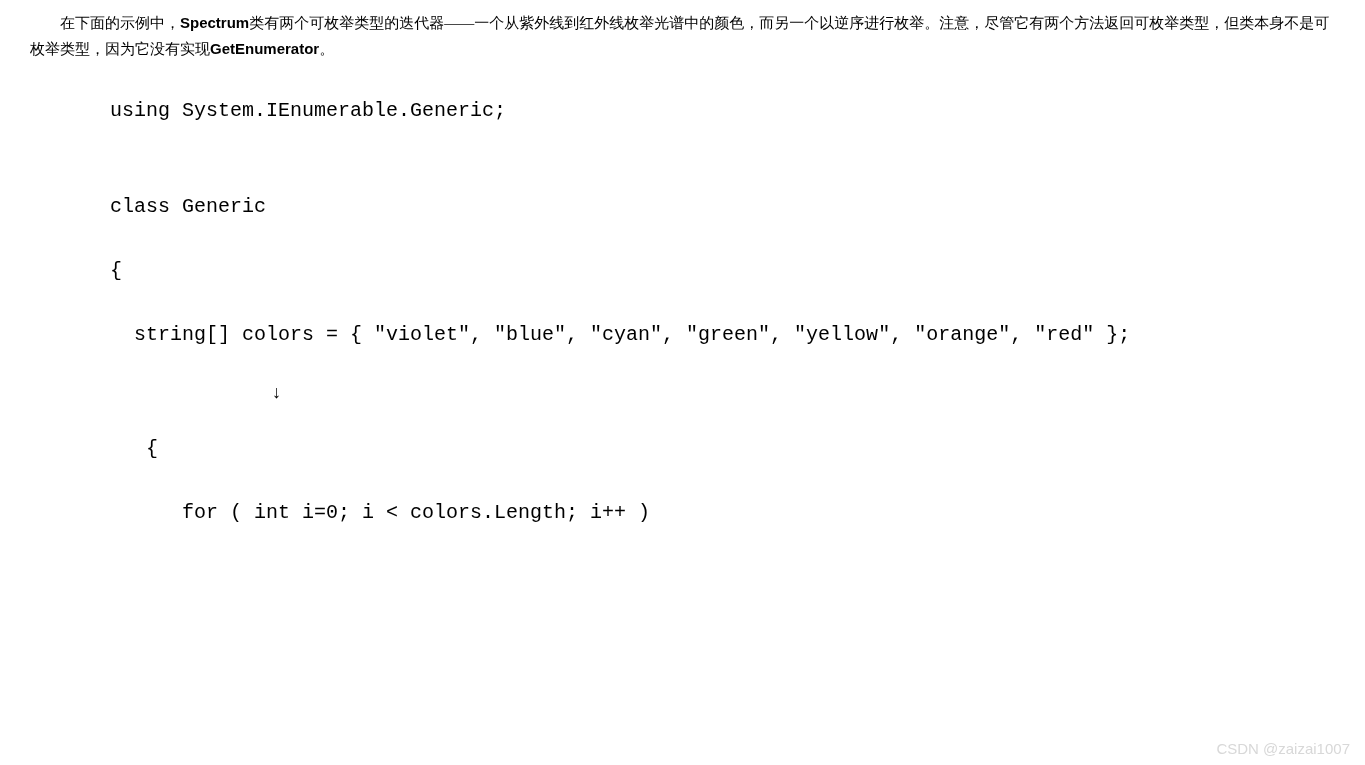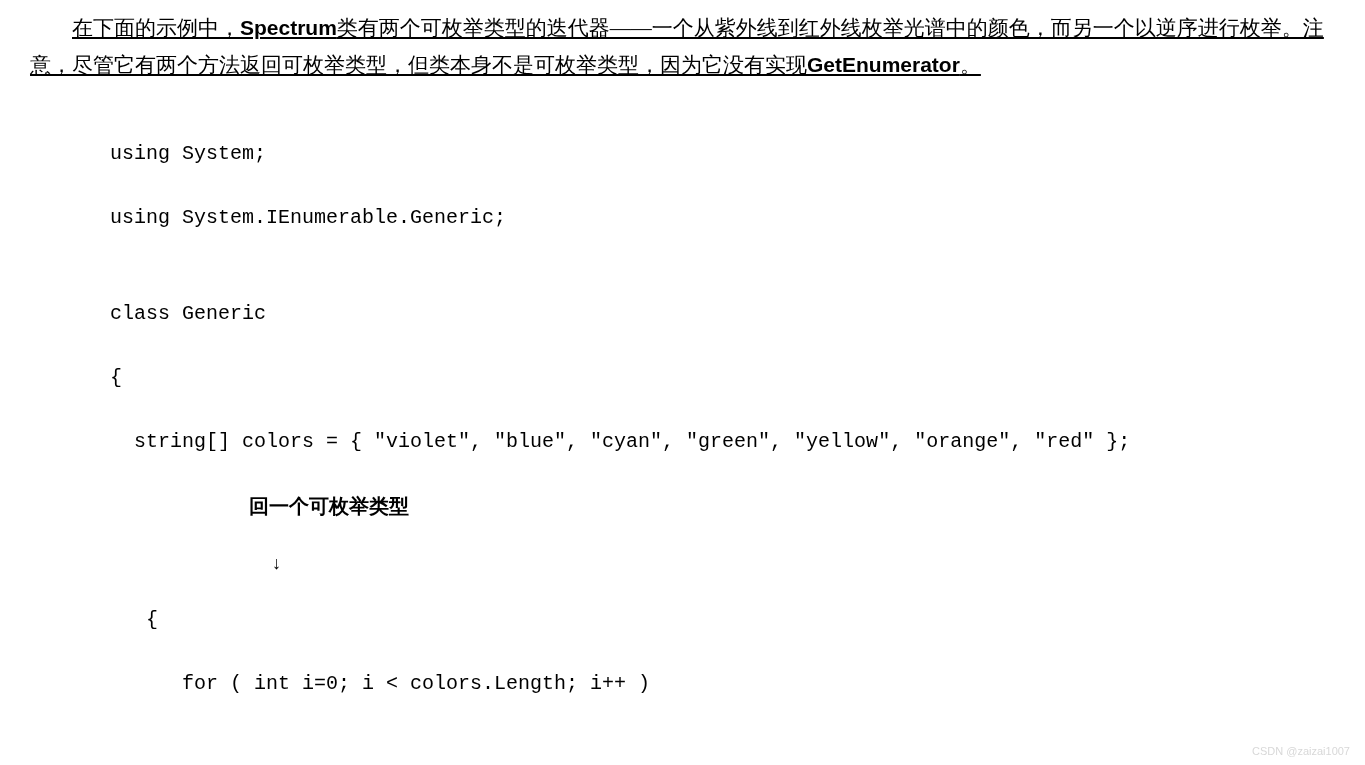--- a/index.html
+++ b/index.html
@@ -9,27 +9,25 @@
     }
     body {
       background: #ffffff;
       font-family: "SimSun", "宋体", serif;
       width: 1365px;
       height: 765px;
       position: relative;
       padding: 10px 30px;
     }
     .intro-paragraph {
-      font-size: 21px;
+      font-size: 15px;
       line-height: 1.75;
       color: #000;
       text-indent: 2em;
-      margin-bottom: 22px;
       font-family: "SimSun", "宋体", serif;
-      text-decoration: underline;
     }
     .intro-paragraph .latin {
       font-family: "Arial", sans-serif;
       font-weight: bold;
     }
     .code-block {
       font-family: "Consolas", "Courier New", monospace;
       font-size: 20px;
       line-height: 1.6;
       color: #000;
@@ -48,41 +46,39 @@
       font-size: 18px;
       line-height: 1;
       padding-left: 2px;
     }
     .watermark {
       position: absolute;
       bottom: 8px;
       right: 15px;
       color: #d8d8d8;
       font-family: Arial, sans-serif;
-      font-size: 11px;
+      font-size: 15px;
     }
     .code-line {
       display: block;
     }
   </style>
 </head>
 <body>
 
 <p class="intro-paragraph">
   <span>在下面的示例中，</span><span class="latin">Spectrum</span><span>类有两个可枚举类型的迭代器——一个从紫外线到红外线枚举光谱中的颜色，而另一个以逆序进行枚举。注意，尽管它有两个方法返回可枚举类型，但类本身不是可枚举类型，因为它没有实现</span><span class="latin">GetEnumerator</span><span>。</span>
 </p>
 
 <div class="code-block">
-<span class="code-line">using System;</span>
 <span class="code-line">using System.IEnumerable.Generic;</span>
 <span class="code-line"></span>
 <span class="code-line">class Generic</span>
 <span class="code-line">{</span>
 <span class="code-line">  string[] colors = { "violet", "blue", "cyan", "green", "yellow", "orange", "red" };</span>
-<span class="code-line annotation">                         回一个可枚举类型</span>
 <span class="code-line arrow">                                ↓</span>
 <span class="code-line">   {</span>
 <span class="code-line">      for ( int i=0; i &lt; colors.Length; i++ )</span>
 
 
 
 
 
 
 

